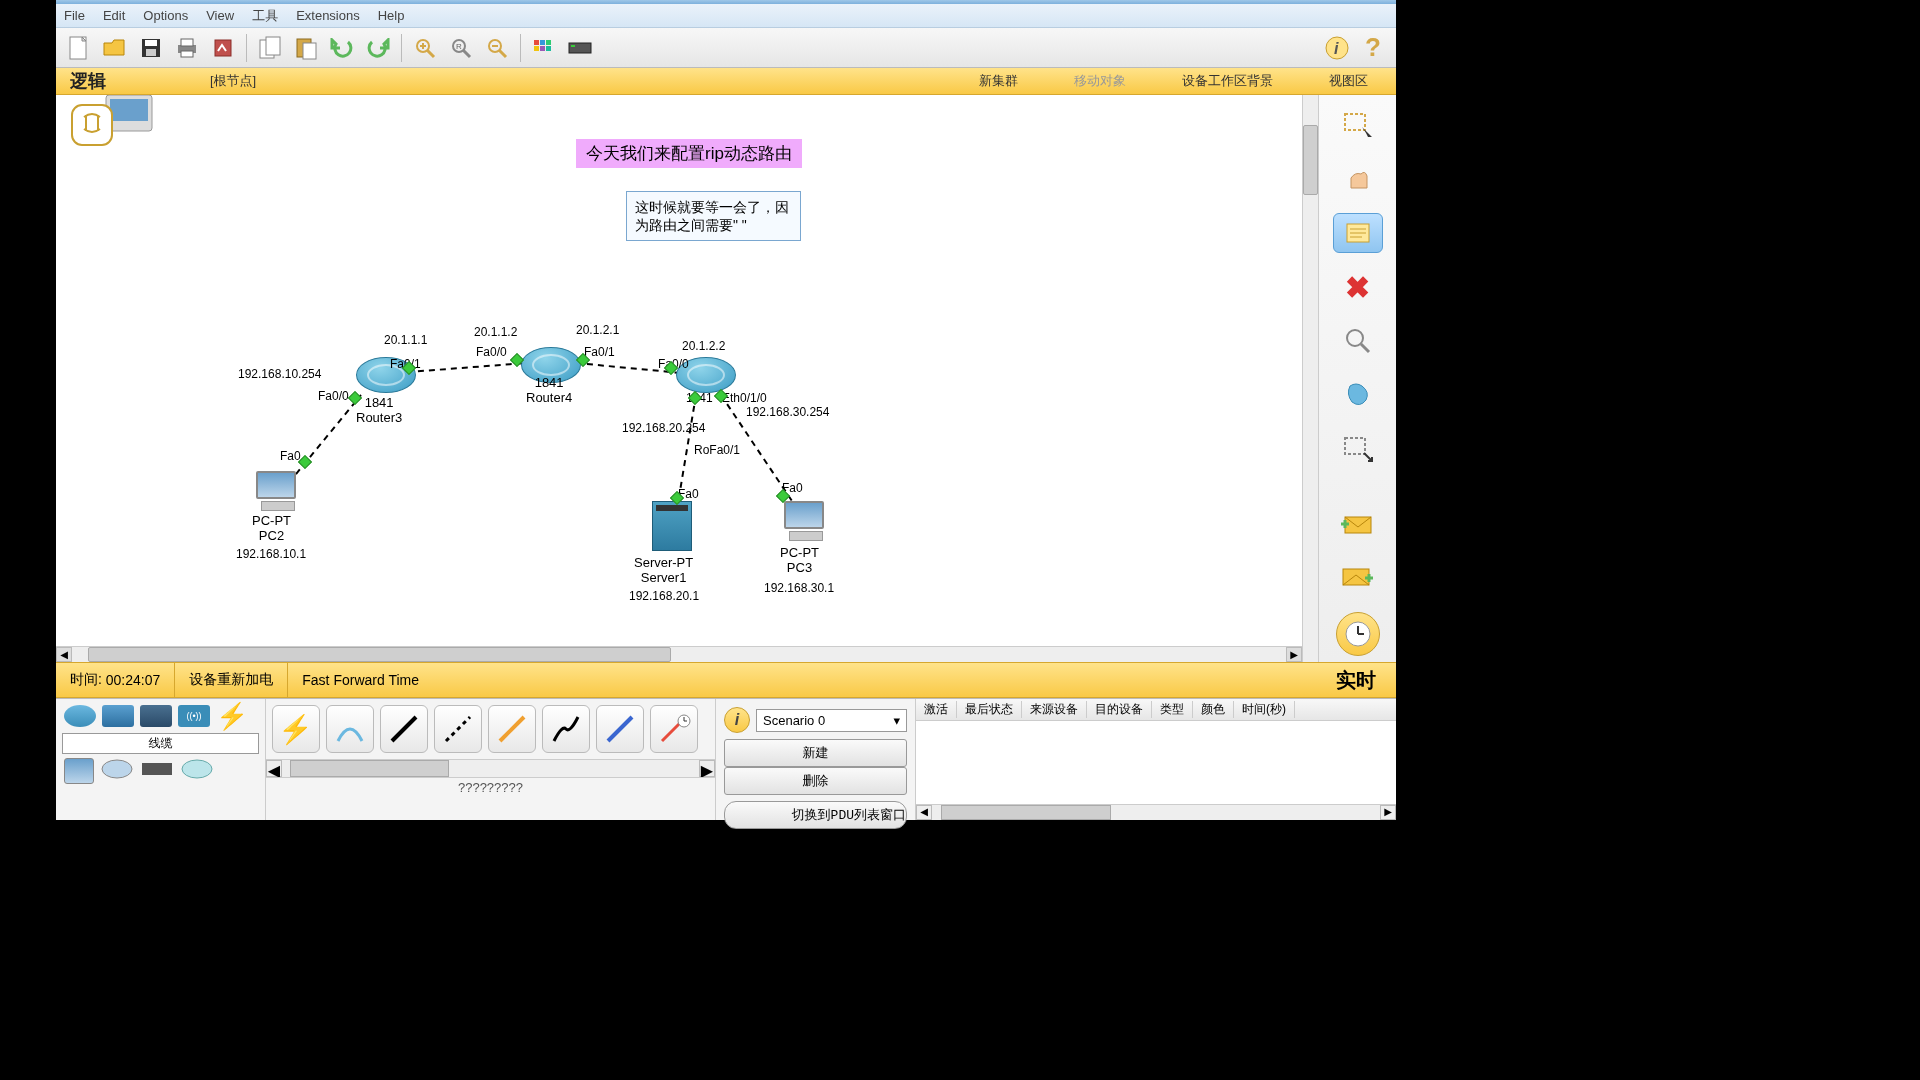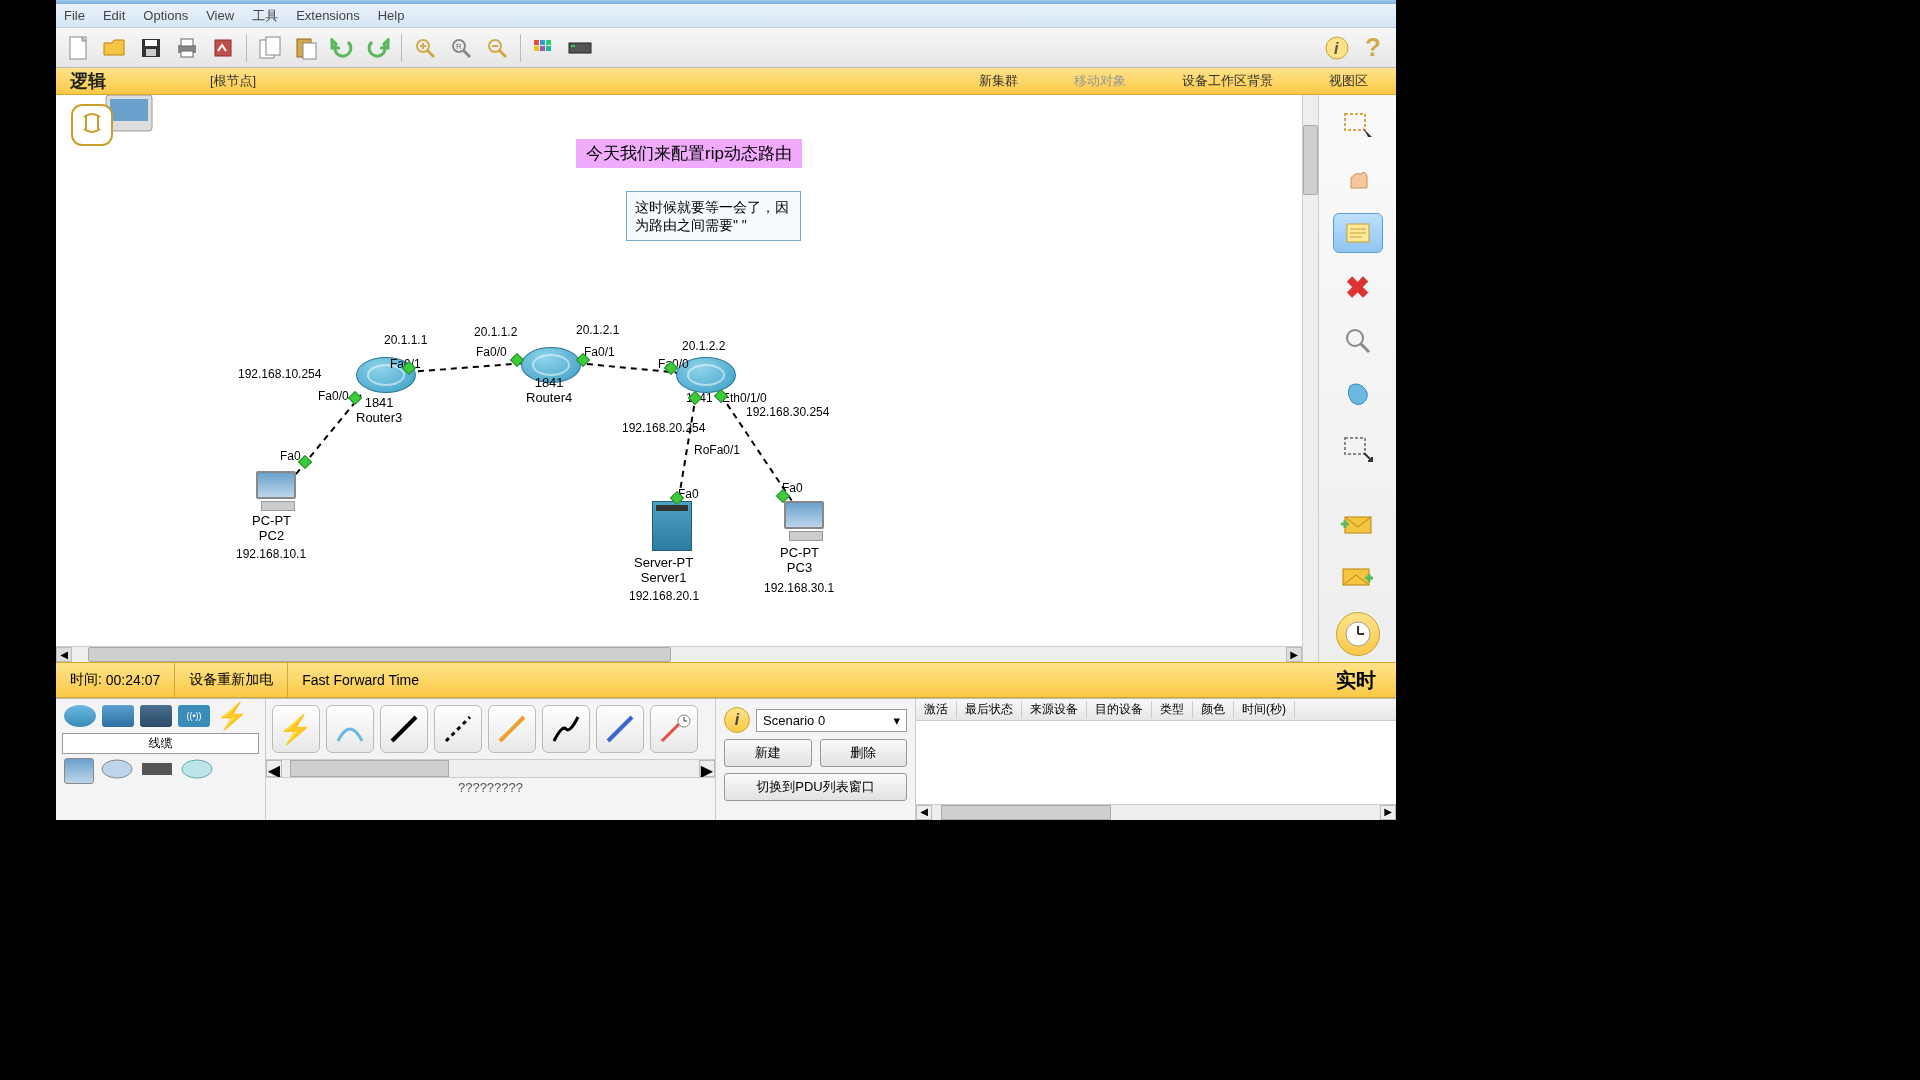--- a/index.html
+++ b/index.html
@@ -46,23 +46,23 @@
 .devlabel { text-align: center; font-size: 12px; border: 1px solid #999; margin: 0 6px; background: #fff; padding: 1px 0; }
 .connbox { width: 450px; border-right: 1px solid #ccc; display: flex; flex-direction: column; }
 .connrow { display: flex; gap: 6px; padding: 6px; }
 .conn { width: 48px; height: 48px; border: 1px solid #bbb; border-radius: 6px; background: linear-gradient(#fff,#e8e8e8); display: flex; align-items: center; justify-content: center; }
 .connscroll { height: 18px; background: #eee; display: flex; border-top: 1px solid #ccc; }
 .qm { text-align: center; font-size: 13px; padding: 2px 0; color: #555; border-top: 1px solid #ccc; }
 .scenbox { width: 200px; border-right: 1px solid #ccc; padding: 8px; display: flex; flex-direction: column; gap: 6px; }
 .scenrow { display: flex; align-items: center; gap: 6px; }
 .scen-i { width: 26px; height: 26px; border-radius: 50%; background: linear-gradient(#ffe38a,#f9c946); display:flex;align-items:center;justify-content:center;font-size:16px;font-style:italic;font-weight:bold;color:#444;border:1px solid #c9a030;}
 .scen-sel { flex: 1; border: 1px solid #999; background: #fff; padding: 3px 6px; font-size: 13px; display: flex; justify-content: space-between; }
-.scenbtns { display: flex; gap: 8px; }
+.scenbtns { display: flex; gap: 0; flex-direction: column; }
 .btn { flex: 1; border: 1px solid #999; background: linear-gradient(#fafafa,#e2e2e2); border-radius: 3px; padding: 4px 0; text-align: center; font-size: 13px; }
-.pdubtn { border: 1px solid #999; background: linear-gradient(#fafafa,#e2e2e2); border-radius: 3px; padding: 4px 0; text-align: center; font-size: 13px; }
+.pdubtn { border: 1px solid #999; background: linear-gradient(#fafafa,#e2e2e2); border-radius: 12px; padding: 4px 0; text-align: right; font-size: 13px; font-family: Liberation Mono, monospace; }
 .evtable { flex: 1; display: flex; flex-direction: column; }
 .evhead { display: flex; font-size: 12px; background: linear-gradient(#f8f8f8,#e6e6e6); border-bottom: 1px solid #ccc; height: 22px; align-items: center; }
 .evhead div { padding: 0 8px; border-right: 1px solid #ccc; }
 .evbody { flex: 1; background: #fff; position: relative; }
 .evscroll { height: 16px; background: #eee; border-top: 1px solid #ccc; display:flex;}
 svg.link { position: absolute; inset: 0; pointer-events: none; }
 .greendot { position:absolute; width:10px; height:10px; background:#3bcb3b; border:1px solid #2a8a2a; transform:rotate(45deg);}
 .router-ico { width:60px; height:36px; background:radial-gradient(ellipse at 40% 30%, #8fd4ea, #3a9bc4); border-radius:50%; border:1px solid #2a7a9a; position:relative;}
 .router-ico::after{content:"";position:absolute;inset:6px 10px;border:2px solid #fff;border-radius:50%;opacity:.5;}
 .pc-ico { width:44px; height:40px; position:relative;}

